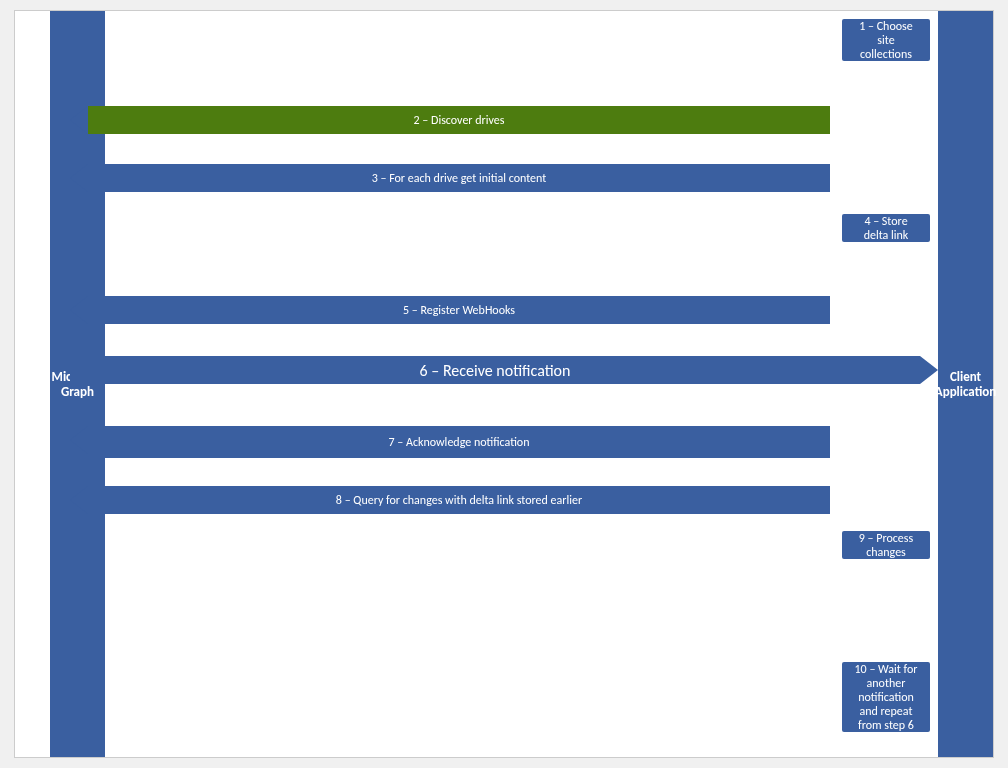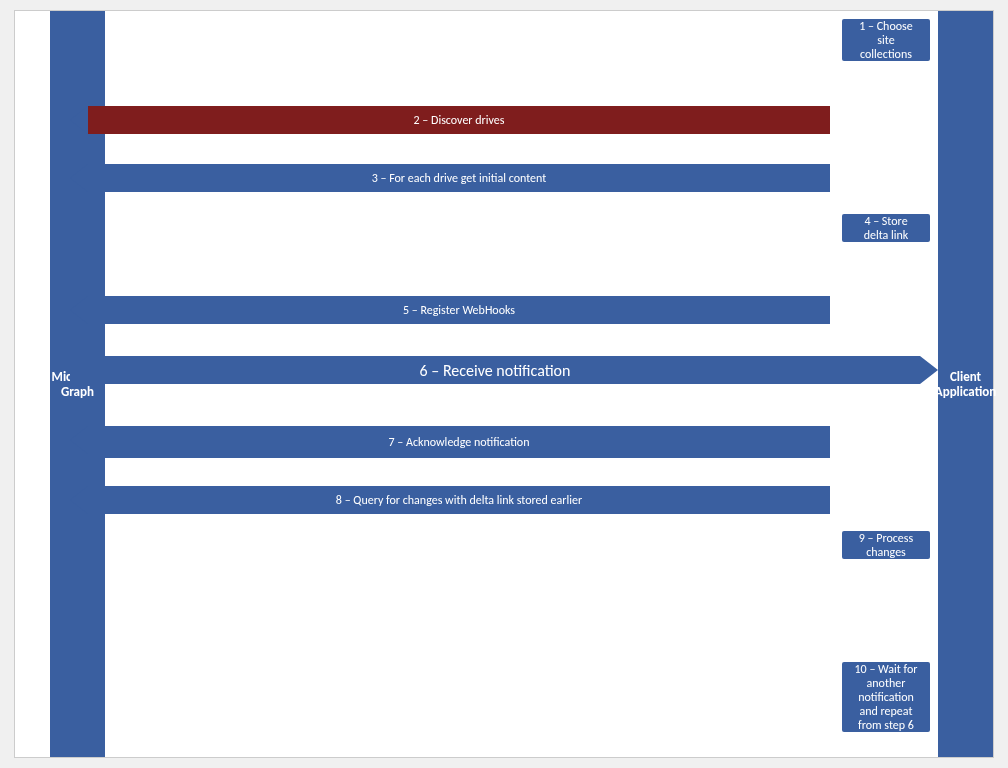--- a/index.html
+++ b/index.html
@@ -76,21 +76,21 @@
     <span>Client
 Application</span>
   </div>
 
   <div class="content-area">
 
     <div class="float-box" style="top: 8px; right: 8px; width: 88px;">
       <span>1 – Choose site collections</span>
     </div>
 
-    <div style="position:absolute; top: 95px; left: 18px; right: 108px; height: 28px; background: #7f1d1d; display:flex; align-items:center; justify-content:center; color:white; font-size:12px;">
+    <div style="position:absolute; top: 95px; left: 18px; right: 108px; height: 28px; background: #4d7c0f; display:flex; align-items:center; justify-content:center; color:white; font-size:12px;">
 
       <div style="position:absolute; left:-18px; top:0; width:0; height:0; border-top:14px solid transparent; border-bottom:14px solid transparent; border-right:18px solid #3a5fa0;"></div>
       <span>2 – Discover drives</span>
     </div>
 
     <div style="position:absolute; top: 153px; left: 18px; right: 108px; height: 28px; background: #3a5fa0; display:flex; align-items:center; justify-content:center; color:#ffffff; font-size:12px;">
       <div style="position:absolute; left:-18px; top:0; width:0; height:0; border-top:14px solid transparent; border-bottom:14px solid transparent; border-right:18px solid #3a5fa0;"></div>
       <span>3 – For each drive get initial content</span>
     </div>
 

